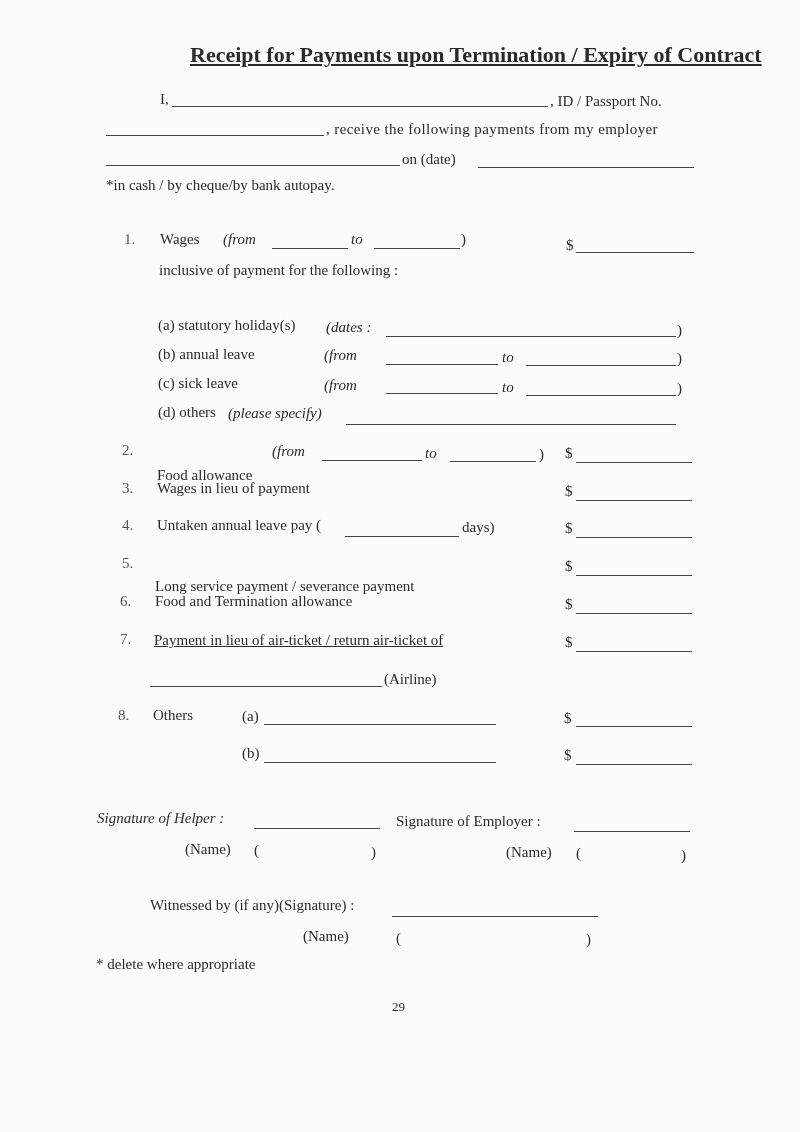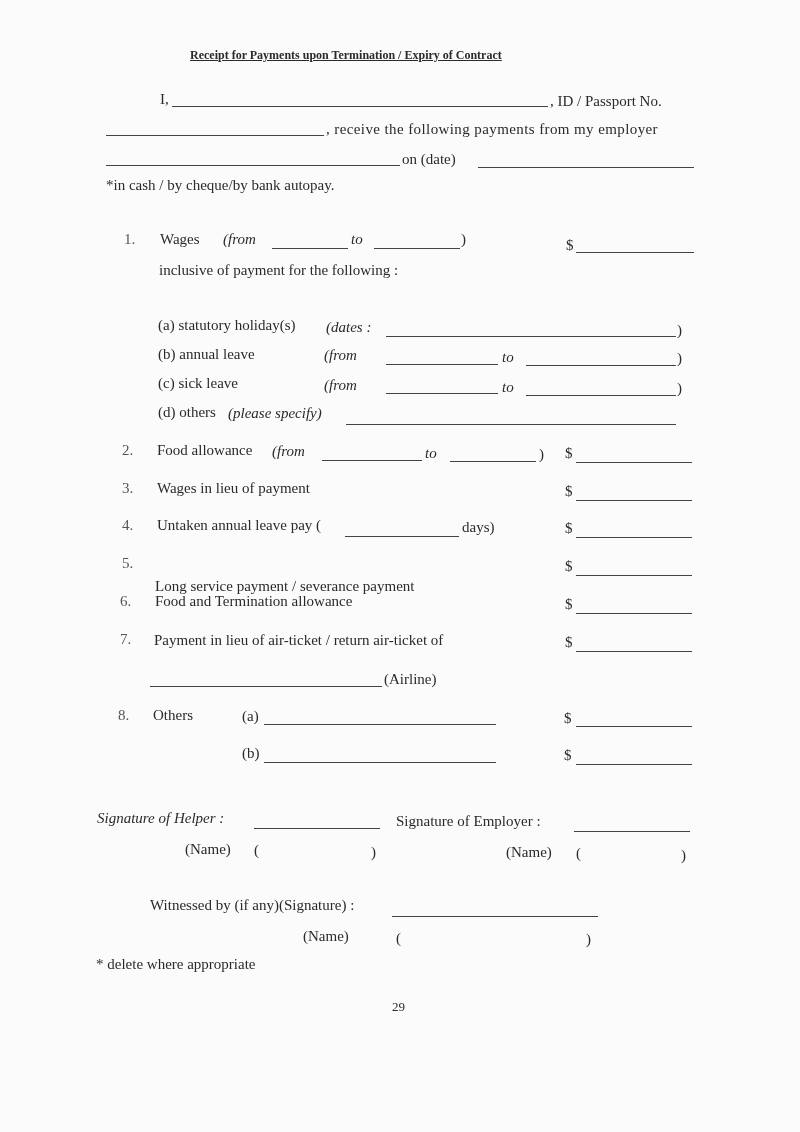--- a/index.html
+++ b/index.html
@@ -1,21 +1,21 @@
 <!DOCTYPE html>
 <html><head>
 <meta charset="utf-8">
 <style>
   html, body { margin:0; padding:0; }
   body { width:800px; height:1132px; background:#fbfbfb; position:relative; overflow:hidden;
          font-family:"Liberation Serif","DejaVu Serif",serif; color:#2a2a2a; }
   .t { position:absolute; white-space:nowrap; font-size:15px; line-height:18px; }
   .i { font-style:italic; }
   .ln { position:absolute; height:0; border-bottom:1px solid #444; }
-  .title { font-weight:bold; text-decoration:underline; font-size:12px; }
+  .title { font-weight:bold; text-decoration:underline; font-size:22px; }
   .g { color:#555; }
 </style>
 </head>
 <body>
 
 <div class="t title" style="left:190px;top:46px;">Receipt for Payments upon Termination / Expiry of Contract</div>
 
 <div class="t" style="left:160px;top:90px;">I,</div>
 <div class="ln" style="left:172px;top:106px;width:376px;"></div>
 <div class="t" style="left:550px;top:92px;">, ID / Passport No.</div>
@@ -57,21 +57,21 @@
 <div class="ln" style="left:386px;top:393px;width:112px;"></div>
 <div class="t i" style="left:502px;top:378px;">to</div>
 <div class="ln" style="left:526px;top:395px;width:150px;"></div>
 <div class="t" style="left:677px;top:379px;">)</div>
 
 <div class="t" style="left:158px;top:403px;">(d) others</div>
 <div class="t i" style="left:228px;top:404px;">(please specify)</div>
 <div class="ln" style="left:346px;top:424px;width:330px;"></div>
 
 <div class="t g" style="left:122px;top:441px;">2.</div>
-<div class="t" style="left:157px;top:441px;">Food allowance</div>
+<div class="t" style="left:157px;top:466px;">Food allowance</div>
 <div class="t i" style="left:272px;top:442px;">(from</div>
 <div class="ln" style="left:322px;top:460px;width:100px;"></div>
 <div class="t i" style="left:425px;top:444px;">to</div>
 <div class="ln" style="left:450px;top:461px;width:86px;"></div>
 <div class="t" style="left:539px;top:445px;">)</div>
 <div class="t" style="left:565px;top:444px;">$</div>
 <div class="ln" style="left:576px;top:462px;width:116px;"></div>
 
 <div class="t g" style="left:122px;top:479px;">3.</div>
 <div class="t" style="left:157px;top:479px;">Wages in lieu of payment</div>
@@ -89,21 +89,21 @@
 <div class="t" style="left:155px;top:577px;">Long service payment / severance payment</div>
 <div class="t" style="left:565px;top:557px;">$</div>
 <div class="ln" style="left:576px;top:575px;width:116px;"></div>
 
 <div class="t g" style="left:120px;top:592px;">6.</div>
 <div class="t" style="left:155px;top:592px;">Food and Termination allowance</div>
 <div class="t" style="left:565px;top:595px;">$</div>
 <div class="ln" style="left:576px;top:613px;width:116px;"></div>
 
 <div class="t g" style="left:120px;top:630px;">7.</div>
-<div class="t" style="left:154px;top:631px;">Payment in lieu of air-ticket / return air-ticket of</div>
+<div class="t" style="left:154px;top:631px;text-decoration:underline;">Payment in lieu of air-ticket / return air-ticket of</div>
 <div class="t" style="left:565px;top:633px;">$</div>
 <div class="ln" style="left:576px;top:651px;width:116px;"></div>
 <div class="ln" style="left:150px;top:686px;width:232px;"></div>
 <div class="t" style="left:384px;top:670px;">(Airline)</div>
 
 <div class="t g" style="left:118px;top:706px;">8.</div>
 <div class="t" style="left:153px;top:706px;">Others</div>
 <div class="t" style="left:242px;top:707px;">(a)</div>
 <div class="ln" style="left:264px;top:724px;width:232px;"></div>
 <div class="t" style="left:564px;top:709px;">$</div>

